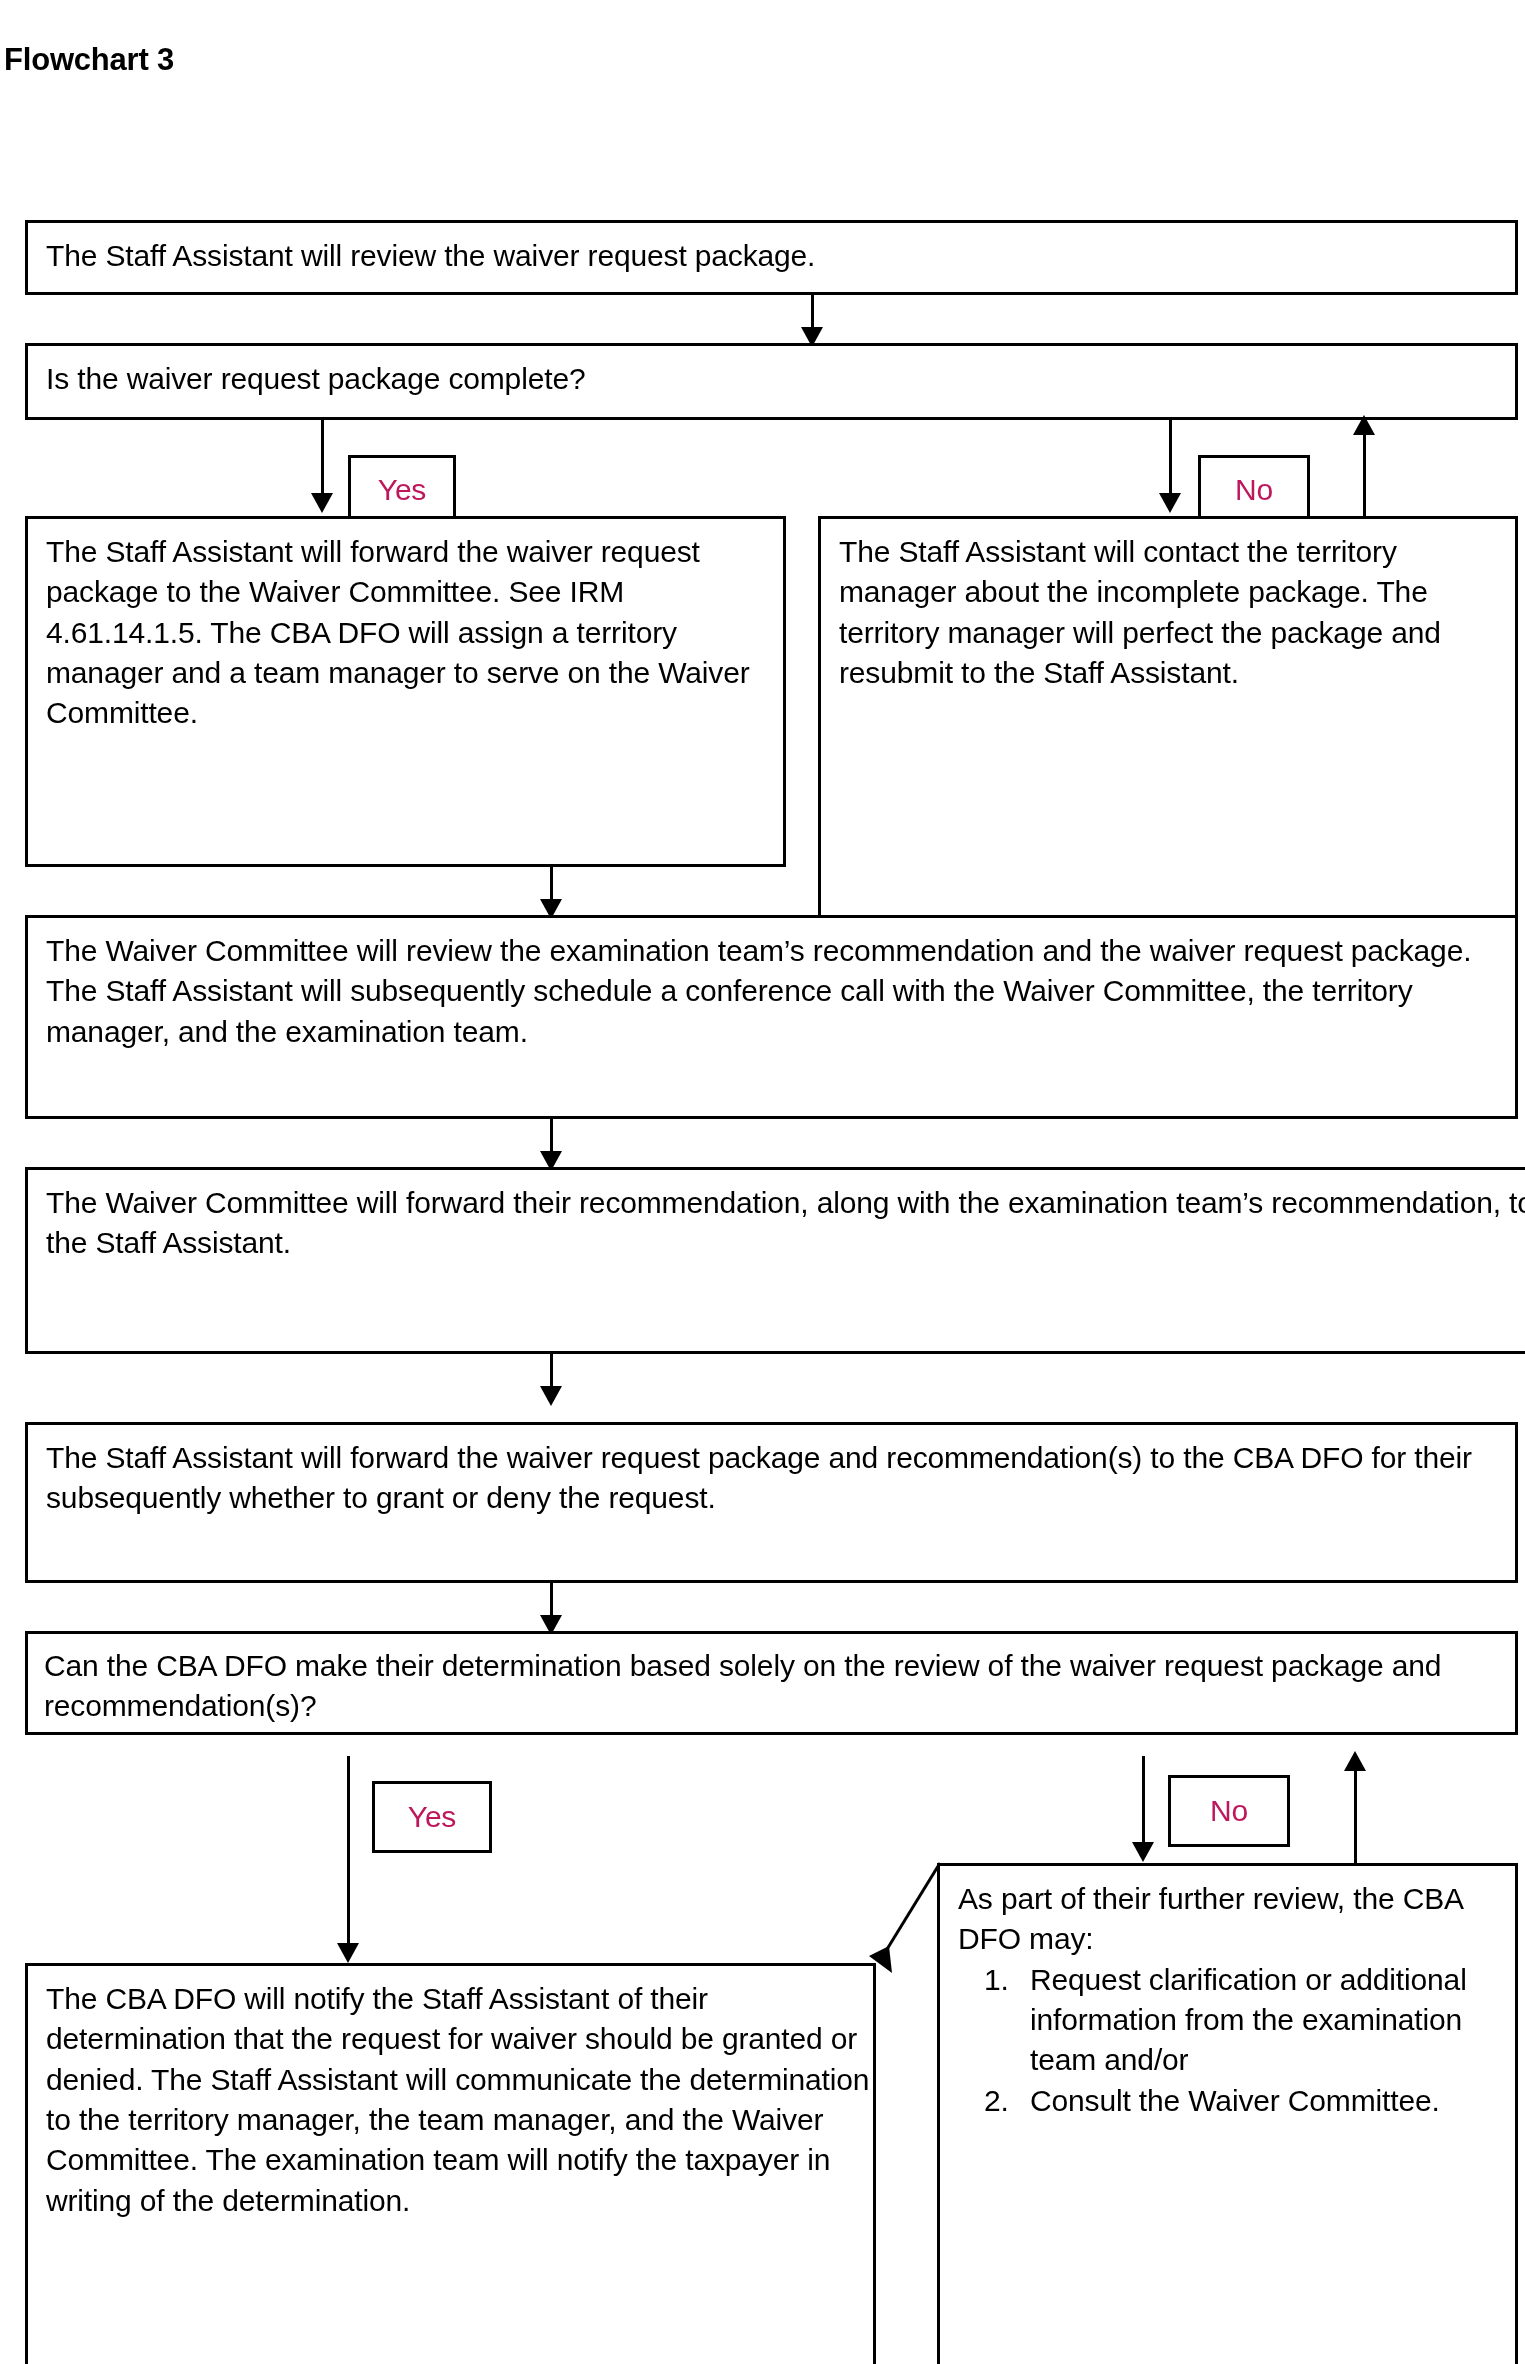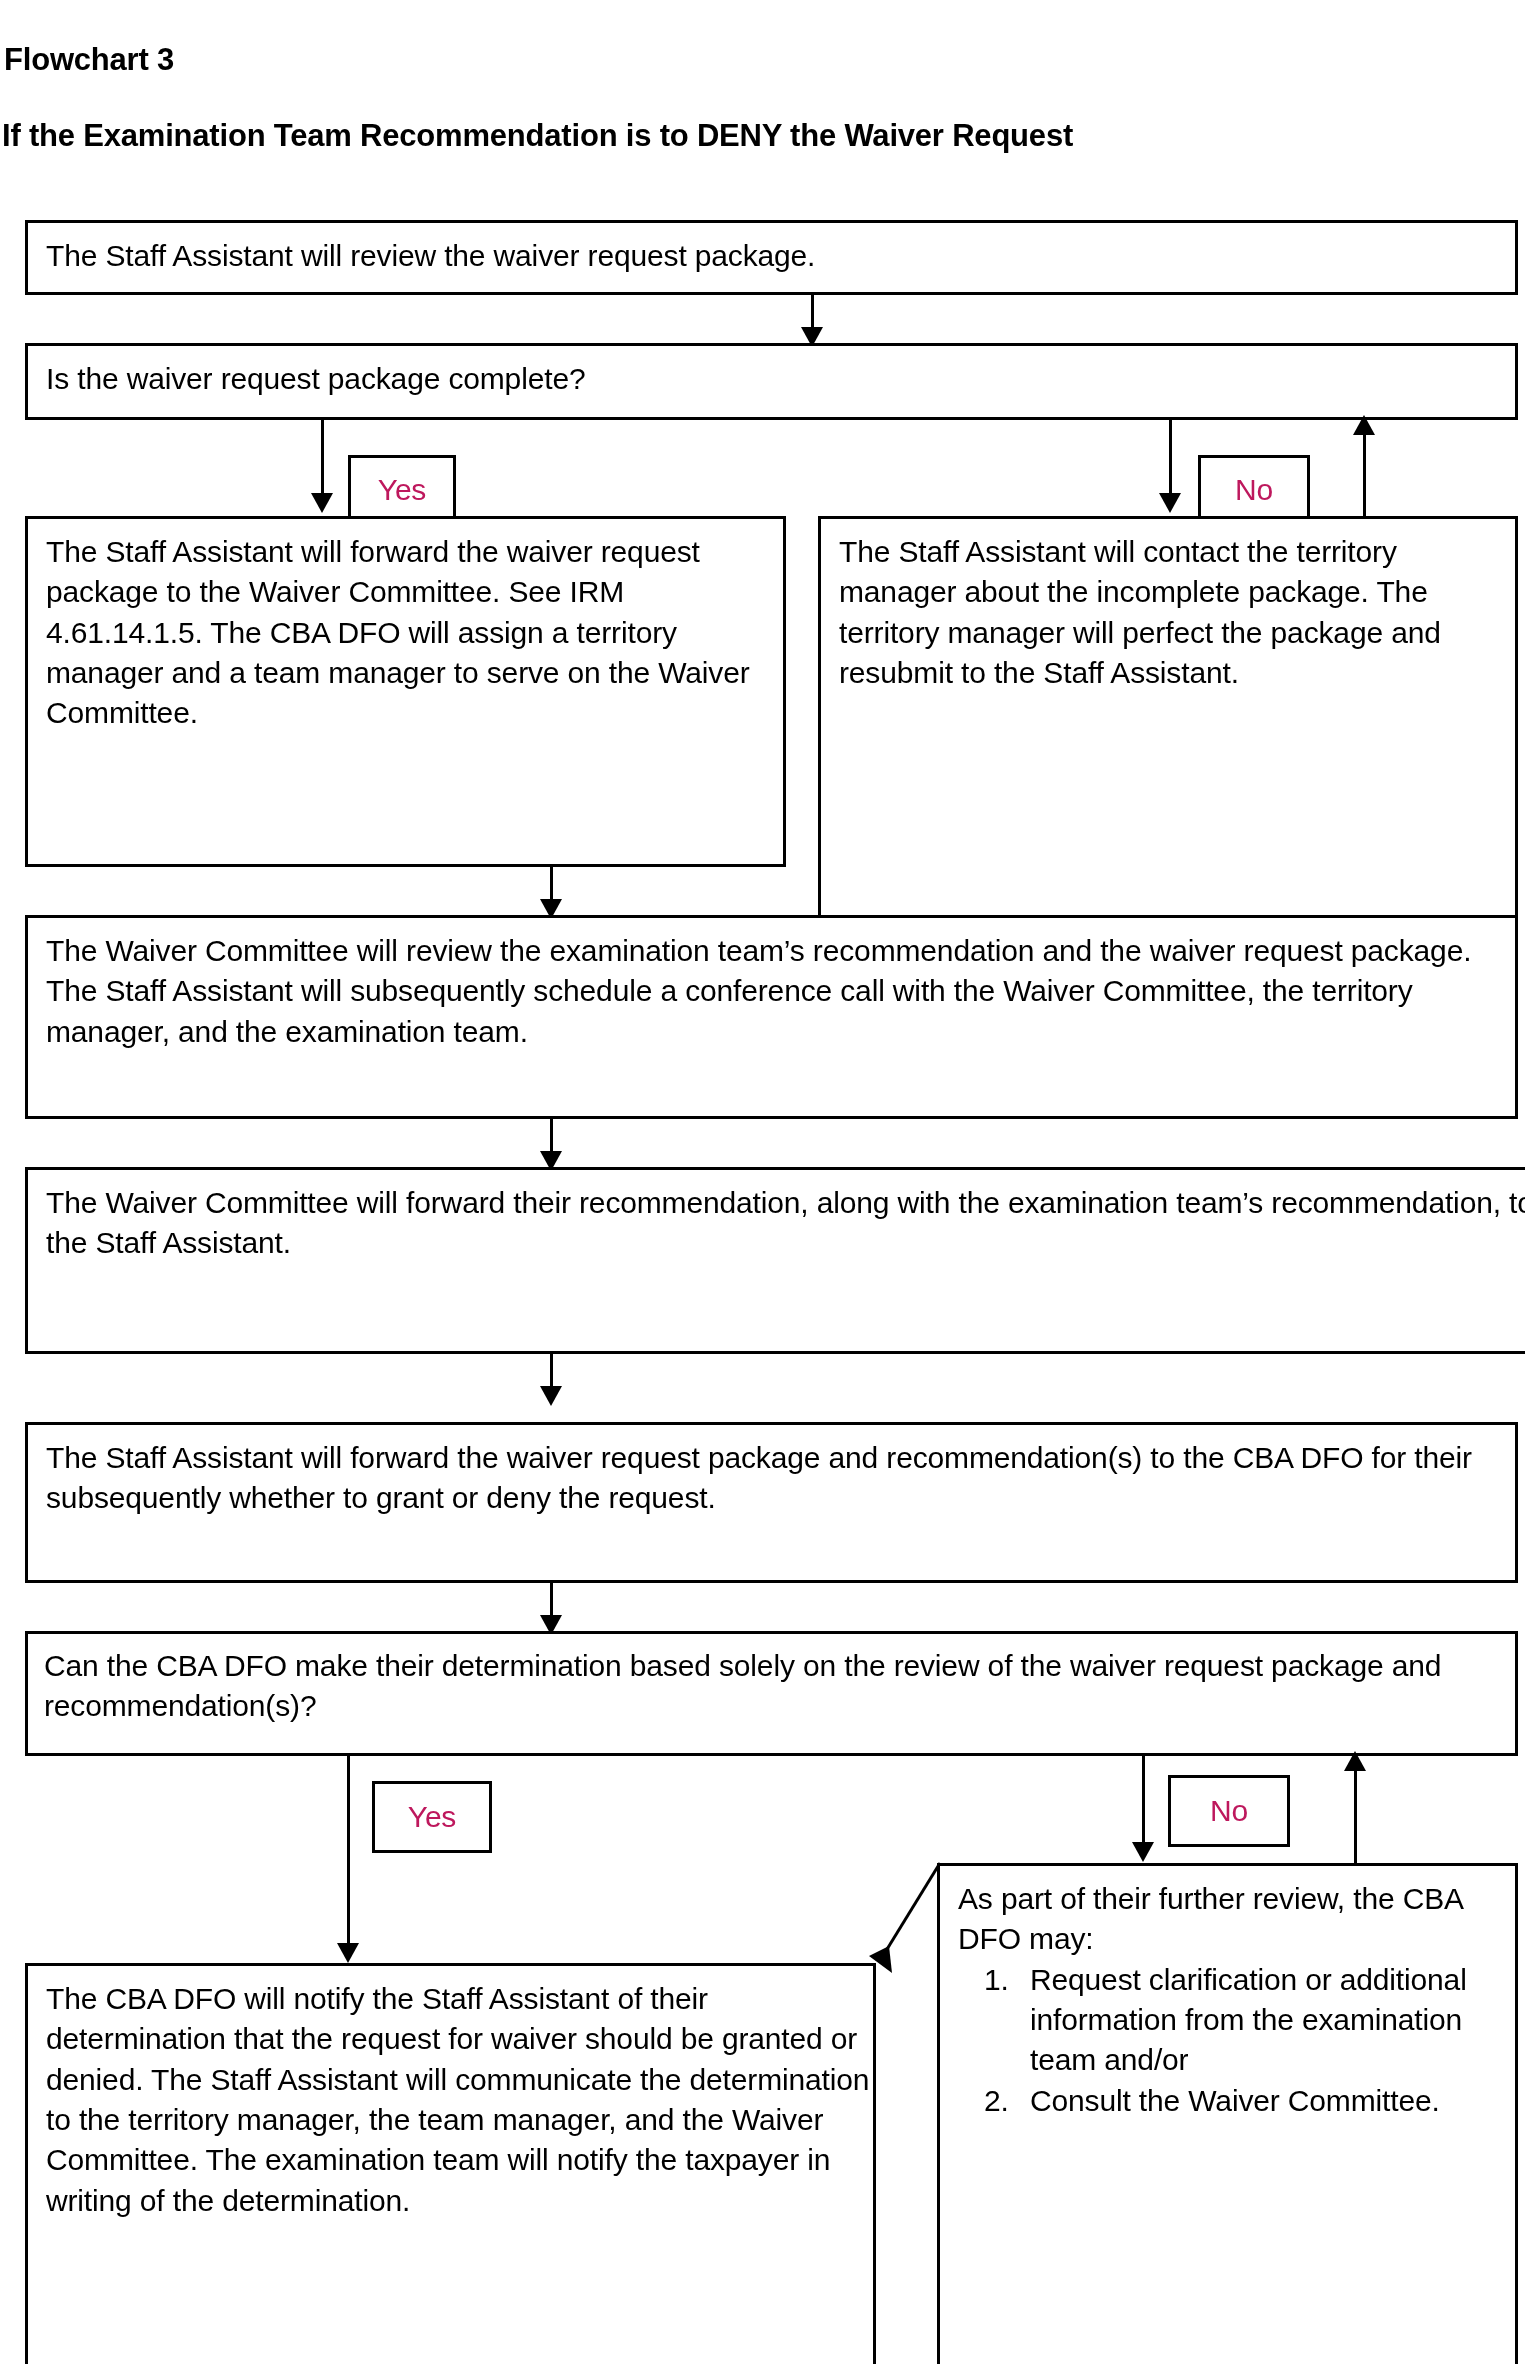--- a/index.html
+++ b/index.html
@@ -101,21 +101,20 @@
     left: 26px;
     top: 0;
   }
 </style>
 </head>
 <body>
 
 <div id="page">
 
   <div class="hd" id="title-1">Flowchart 3</div>
-  <div class="hd" id="title-2">If the Examination Team Recommendation is to DENY the Waiver Request</div>
 
   <div class="node pad-a" style="left:25px; top:180px; width:1493px; height:75px;">
     <div class="txt">The Staff Assistant will review the waiver request package.</div>
   </div>
 
   <div class="vline" style="left:811px; top:255px; height:48px;"></div>
   <div class="arrowhead-down" style="left:801px; top:287px;"></div>
 
   <div class="node pad-a" style="left:25px; top:303px; width:1493px; height:77px;">
     <div class="txt">Is the waiver request package complete?</div>
@@ -161,21 +160,21 @@
   <div class="vline" style="left:550px; top:1314px; height:48px;"></div>
   <div class="arrowhead-down" style="left:540px; top:1346px;"></div>
 
   <div class="node pad-a" style="left:25px; top:1382px; width:1493px; height:161px;">
     <div class="txt">The Staff Assistant will forward the waiver request package and recommendation(s) to the CBA DFO for their subsequently whether to grant or deny the request.</div>
   </div>
 
   <div class="vline" style="left:550px; top:1543px; height:48px;"></div>
   <div class="arrowhead-down" style="left:540px; top:1575px;"></div>
 
-  <div class="node pad-b" style="left:25px; top:1591px; width:1493px; height:125px;">
+  <div class="node pad-b" style="left:25px; top:1591px; width:1493px; height:104px;">
     <div class="txt">Can the CBA DFO make their determination based solely on the review of the waiver request package and recommendation(s)?</div>
   </div>
 
   <div class="vline" style="left:347px; top:1716px; height:190px;"></div>
   <div class="arrowhead-down" style="left:337px; top:1903px;"></div>
   <div class="chip" style="left:372px; top:1741px; width:120px; height:72px;">
     <span>Yes</span>
   </div>
 
   <div class="vline" style="left:1142px; top:1716px; height:88px;"></div>

